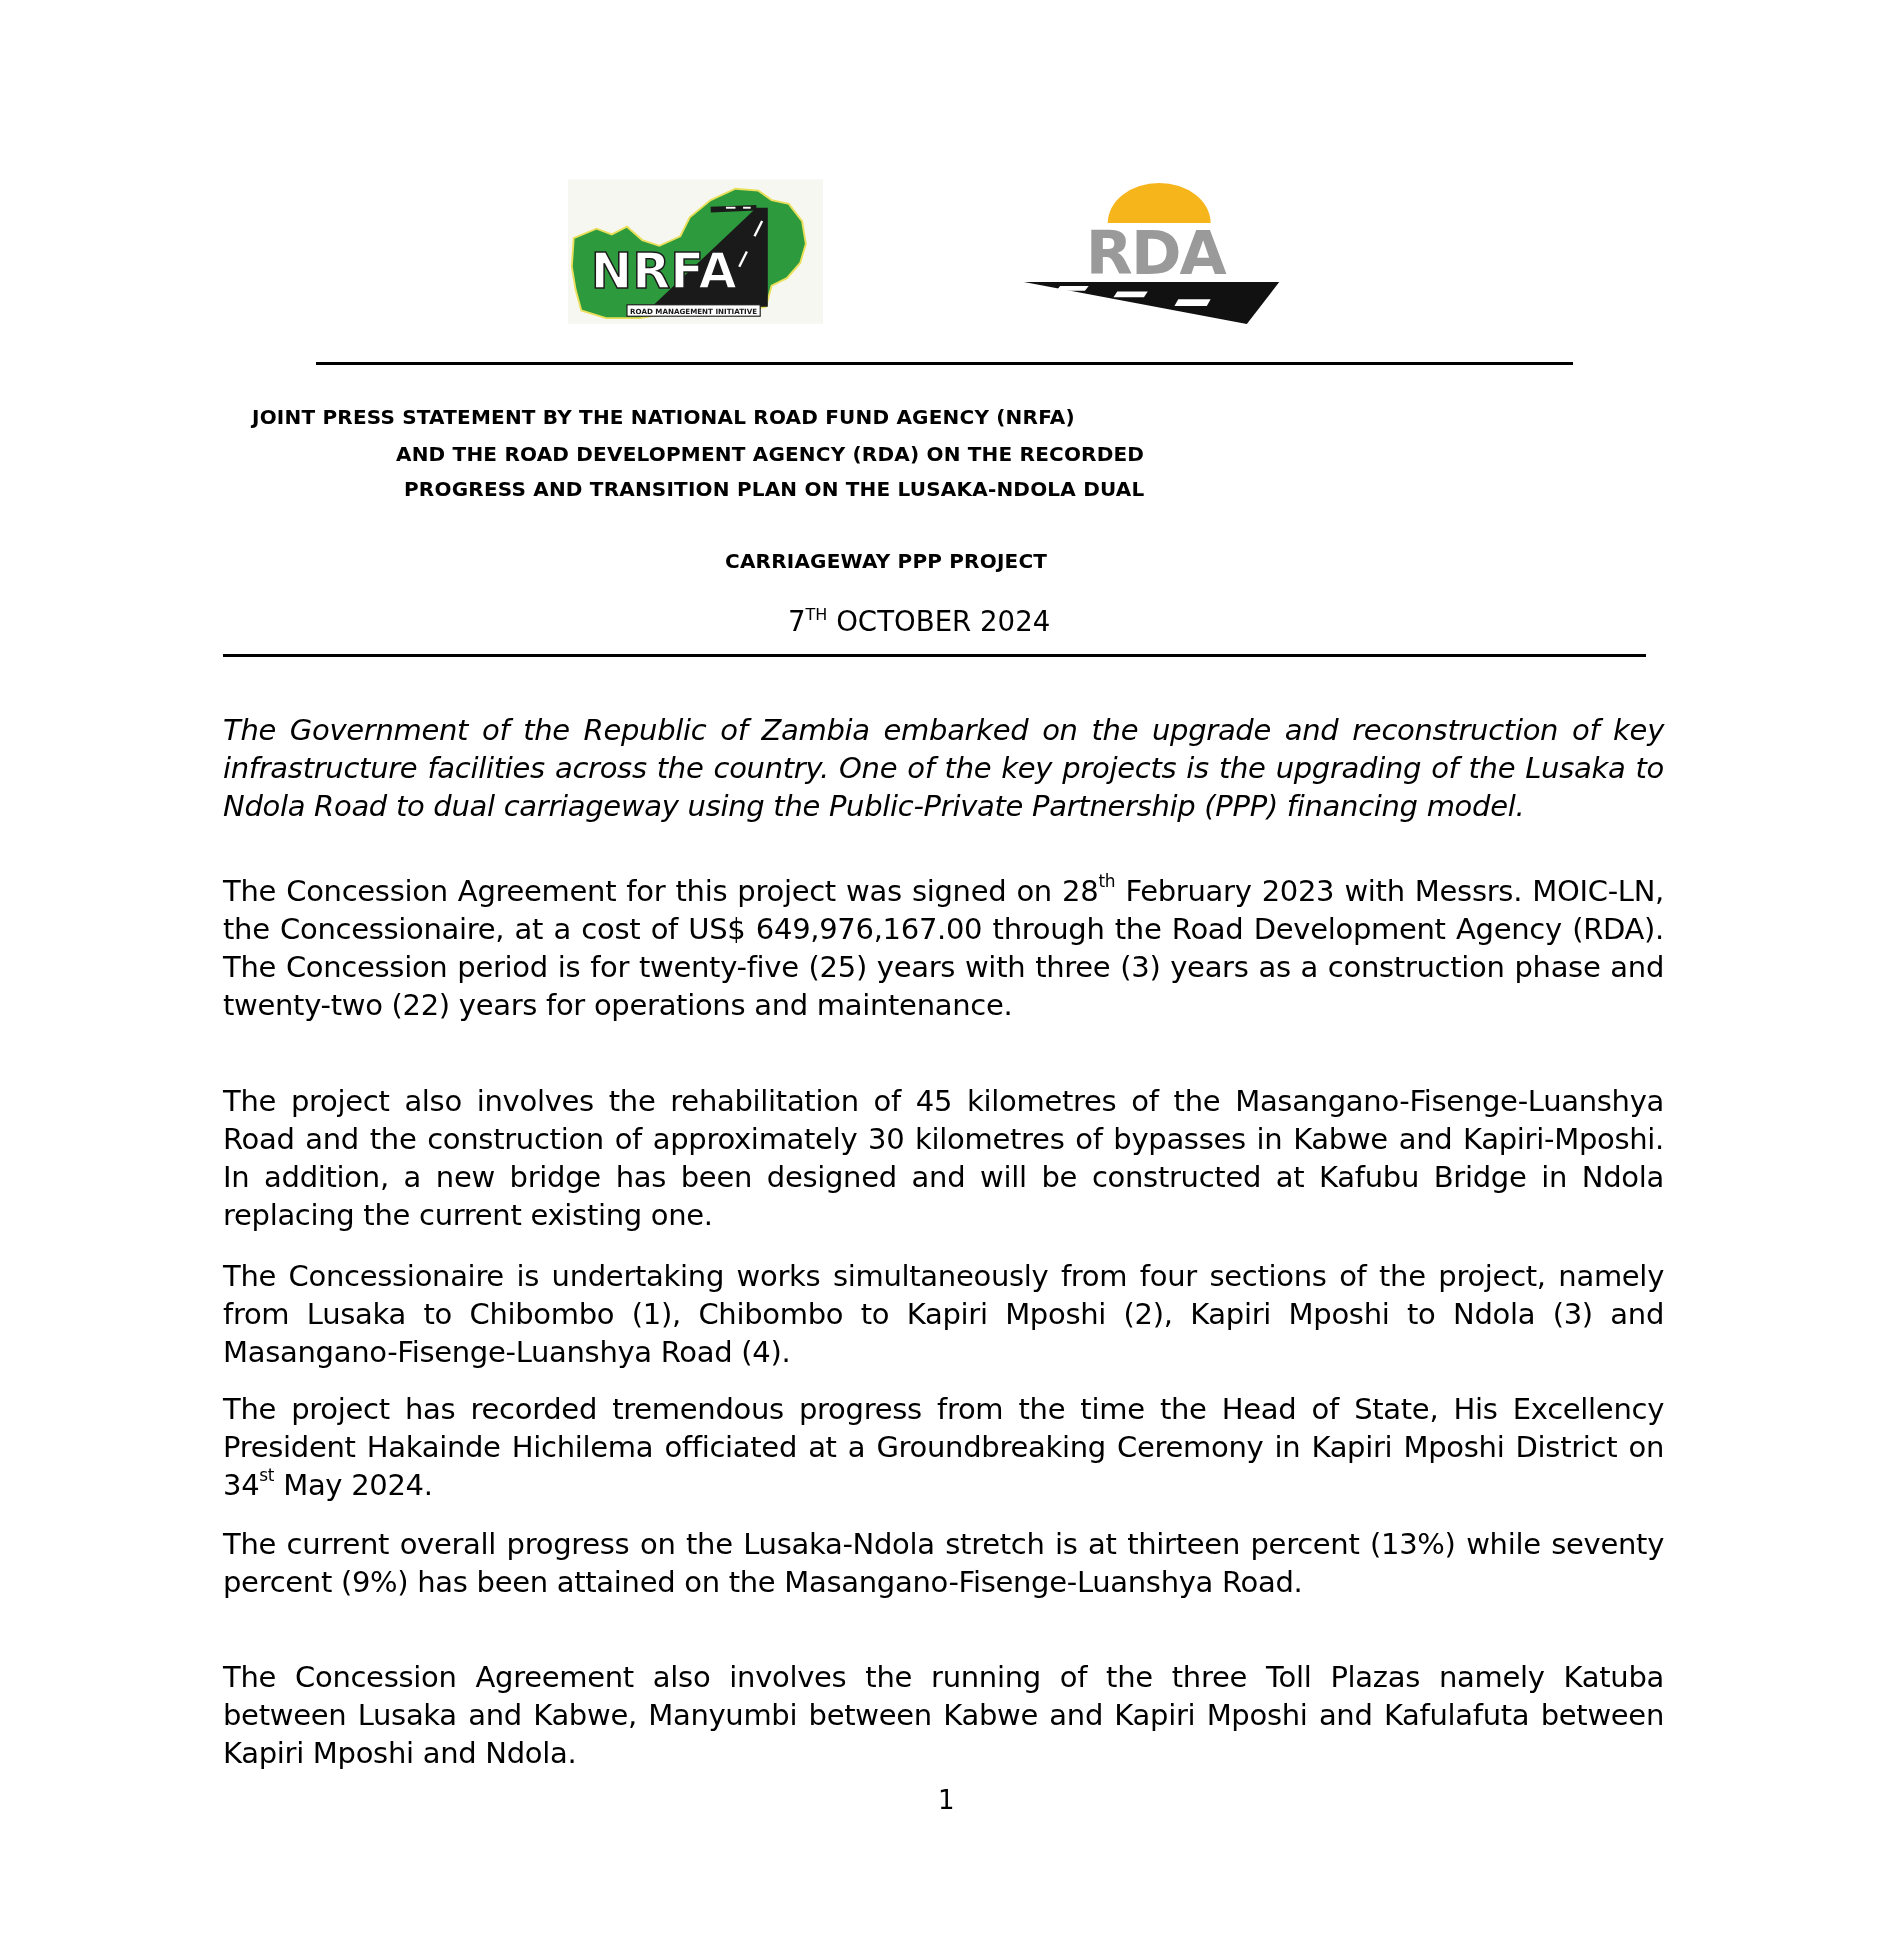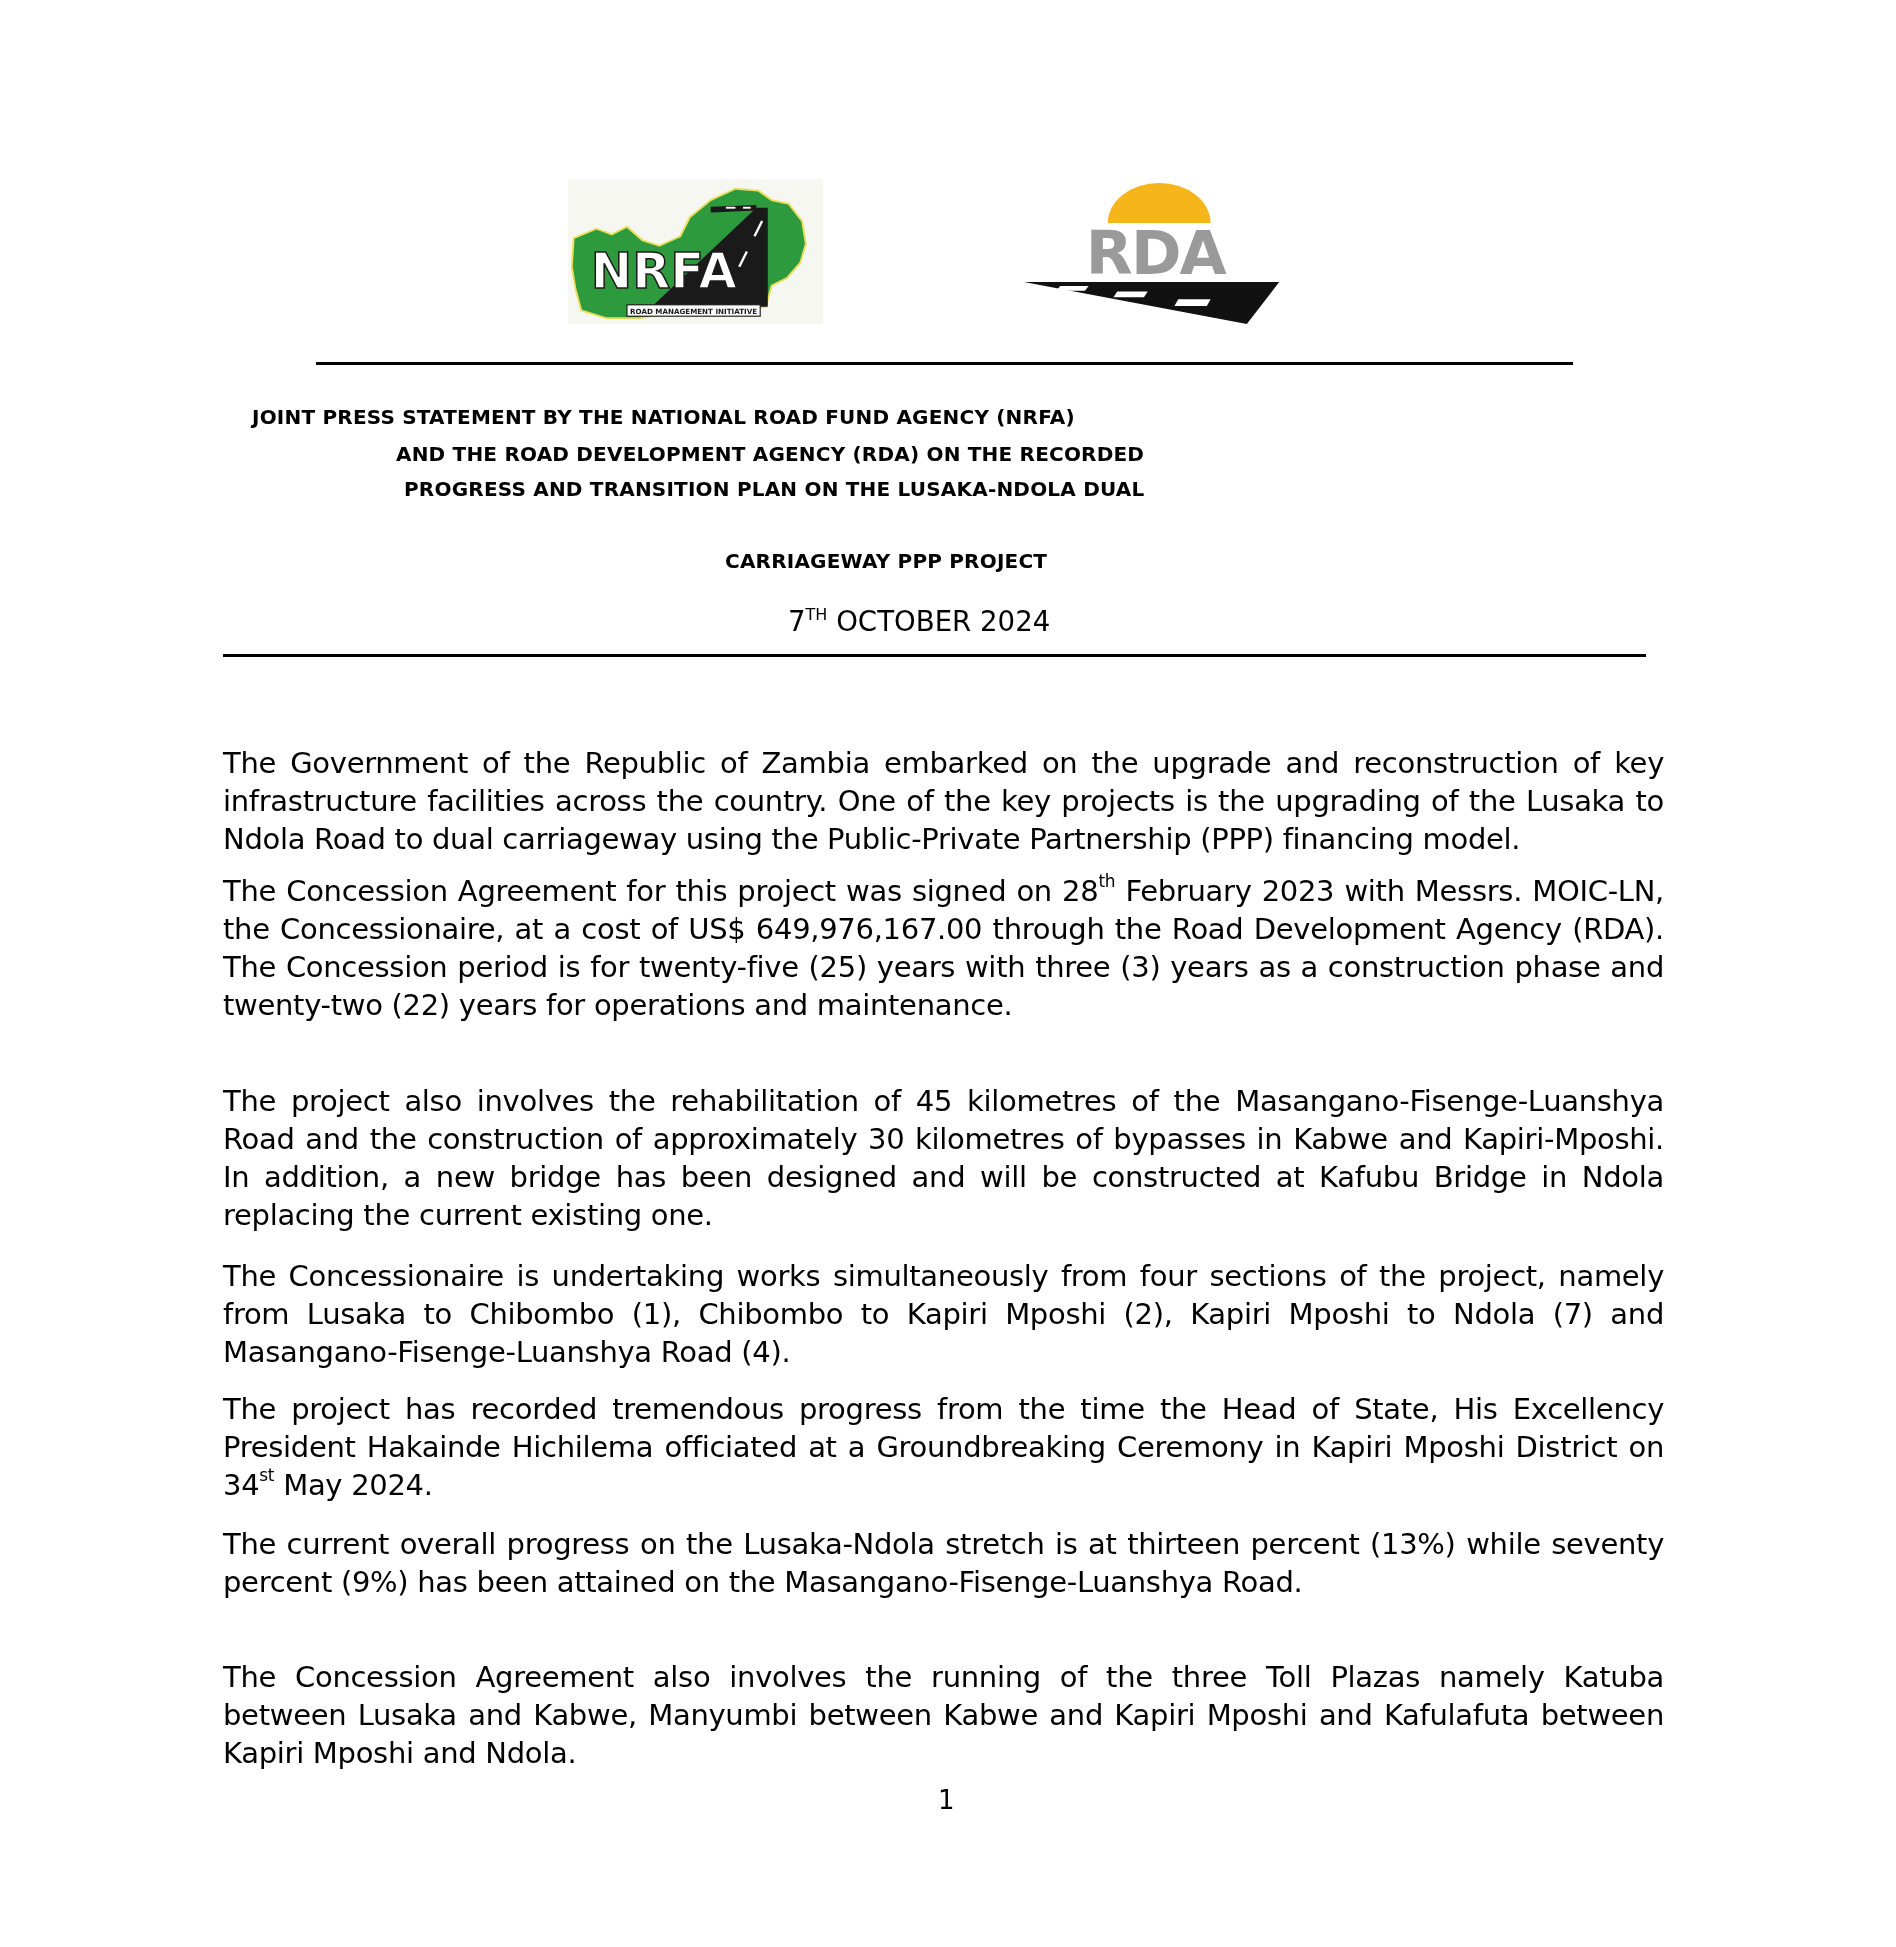--- a/index.html
+++ b/index.html
@@ -37,21 +37,21 @@
   .para {
     position: absolute; left: 223px; width: 1441px;
     font-family: "DejaVu Sans", sans-serif;
     font-size: 29px;
     line-height: 38px;
     text-align: justify;
     letter-spacing: -0.3px;
     word-spacing: 0px;
   }
   .para sup { font-size: 17px; line-height: 0; position: relative; top: -2.9px; }
-  #para-1 { top: 715px; }
+  #para-1 { top: 682px; font-style: italic; }
   #para-2 { top: 843px; }
   #para-3 { top: 1053px; }
   #para-4 { top: 1228px; }
   #para-5 { top: 1361px; }
   #para-6 { top: 1496px; }
   #para-7 { top: 1629px; }
 
   #page-number {
     position: absolute; left: 932px; top: 1784px; width: 28.5px; text-align: center;
     font-family: "DejaVu Sans", sans-serif; font-size: 26px; line-height: 32px;
@@ -101,20 +101,20 @@
 </div>
 
 <div id="date"><span>7</span><sup>TH</sup><span> OCTOBER 2024</span></div>
 
 <div id="rule-bottom" class="rule"></div>
 
 <div>
   <p id="para-1" class="para">The Government of the Republic of Zambia embarked on the upgrade and reconstruction of key infrastructure facilities across the country. One of the key projects is the upgrading of the Lusaka to Ndola Road to dual carriageway using the Public-Private Partnership (PPP) financing model.</p>
   <p id="para-2" class="para"><span>The Concession Agreement for this project was signed on 28</span><sup>th</sup><span> February 2023 with Messrs. MOIC-LN, the Concessionaire, at a cost of US$ 649,976,167.00 through the Road Development Agency (RDA). The Concession period is for twenty-five (25) years with three (3) years as a construction phase and twenty-two (22) years for operations and maintenance.</span></p>
   <p id="para-3" class="para">The project also involves the rehabilitation of 45 kilometres of the Masangano-Fisenge-Luanshya Road and the construction of approximately 30 kilometres of bypasses in Kabwe and Kapiri-Mposhi. In addition, a new bridge has been designed and will be constructed at Kafubu Bridge in Ndola replacing the current existing one.</p>
-  <p id="para-4" class="para">The Concessionaire is undertaking works simultaneously from four sections of the project, namely from Lusaka to Chibombo (1), Chibombo to Kapiri Mposhi (2), Kapiri Mposhi to Ndola (7) and Masangano-Fisenge-Luanshya Road (4).</p>
+  <p id="para-4" class="para">The Concessionaire is undertaking works simultaneously from four sections of the project, namely from Lusaka to Chibombo (1), Chibombo to Kapiri Mposhi (2), Kapiri Mposhi to Ndola (3) and Masangano-Fisenge-Luanshya Road (4).</p>
   <p id="para-5" class="para"><span>The project has recorded tremendous progress from the time the Head of State, His Excellency President Hakainde Hichilema officiated at a Groundbreaking Ceremony in Kapiri Mposhi District on 34</span><sup>st</sup><span> May 2024.</span></p>
   <p id="para-6" class="para">The current overall progress on the Lusaka-Ndola stretch is at thirteen percent (13%) while seventy percent (9%) has been attained on the Masangano-Fisenge-Luanshya Road.</p>
   <p id="para-7" class="para">The Concession Agreement also involves the running of the three Toll Plazas namely Katuba between Lusaka and Kabwe, Manyumbi between Kabwe and Kapiri Mposhi and Kafulafuta between Kapiri Mposhi and Ndola.</p>
 </div>
 
 <div id="page-number">1</div>
 
 
 </body></html>

